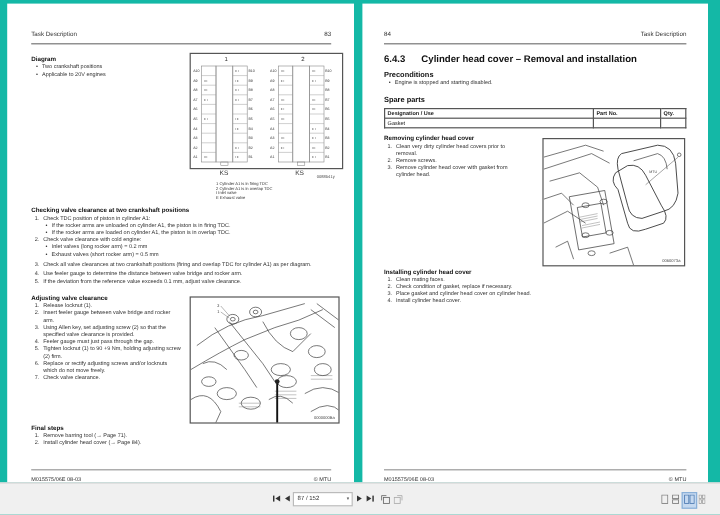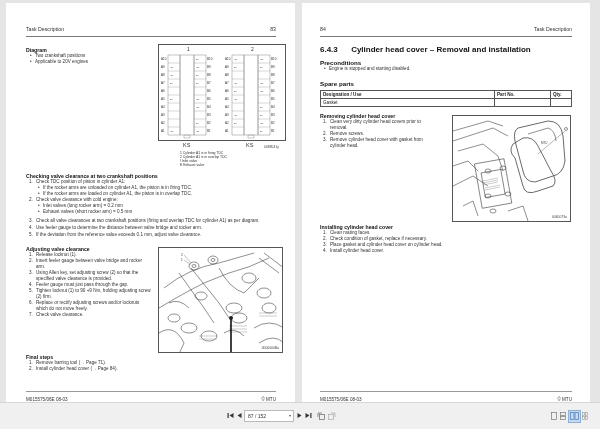--- a/index.html
+++ b/index.html
@@ -3,21 +3,21 @@
 <meta charset="utf-8">
 <style>
   * { box-sizing: border-box; margin: 0; padding: 0; }
   html, body { width: 600px; height: 429px; overflow: hidden; }
   body {
     background: #a9a9a9;
     font-family: "Liberation Sans", sans-serif;
     color: #222;
     position: relative;
   }
-  .viewer { position: absolute; left: 0; top: 0; width: 600px; height: 429px; background: #e5e5e5; }
+  .viewer { position: absolute; left: 0; top: 0; width: 600px; height: 429px; background: #14b8a6; }
   .page {
     position: absolute; top: 3px; height: 399px; background: #fff;
   }
   .page-left { left: 6px; width: 289px; }
   .page-right { left: 302px; width: 288px; }
   .hdr {
     position: absolute; top: 23px; font-size: 5.2px; color: #333;
   }
   .hdr-rule { position: absolute; top: 33px; height: 1.2px; background: #777; }
   .ftr-rule { position: absolute; top: 355px; height: 1.2px; background: #999; }

